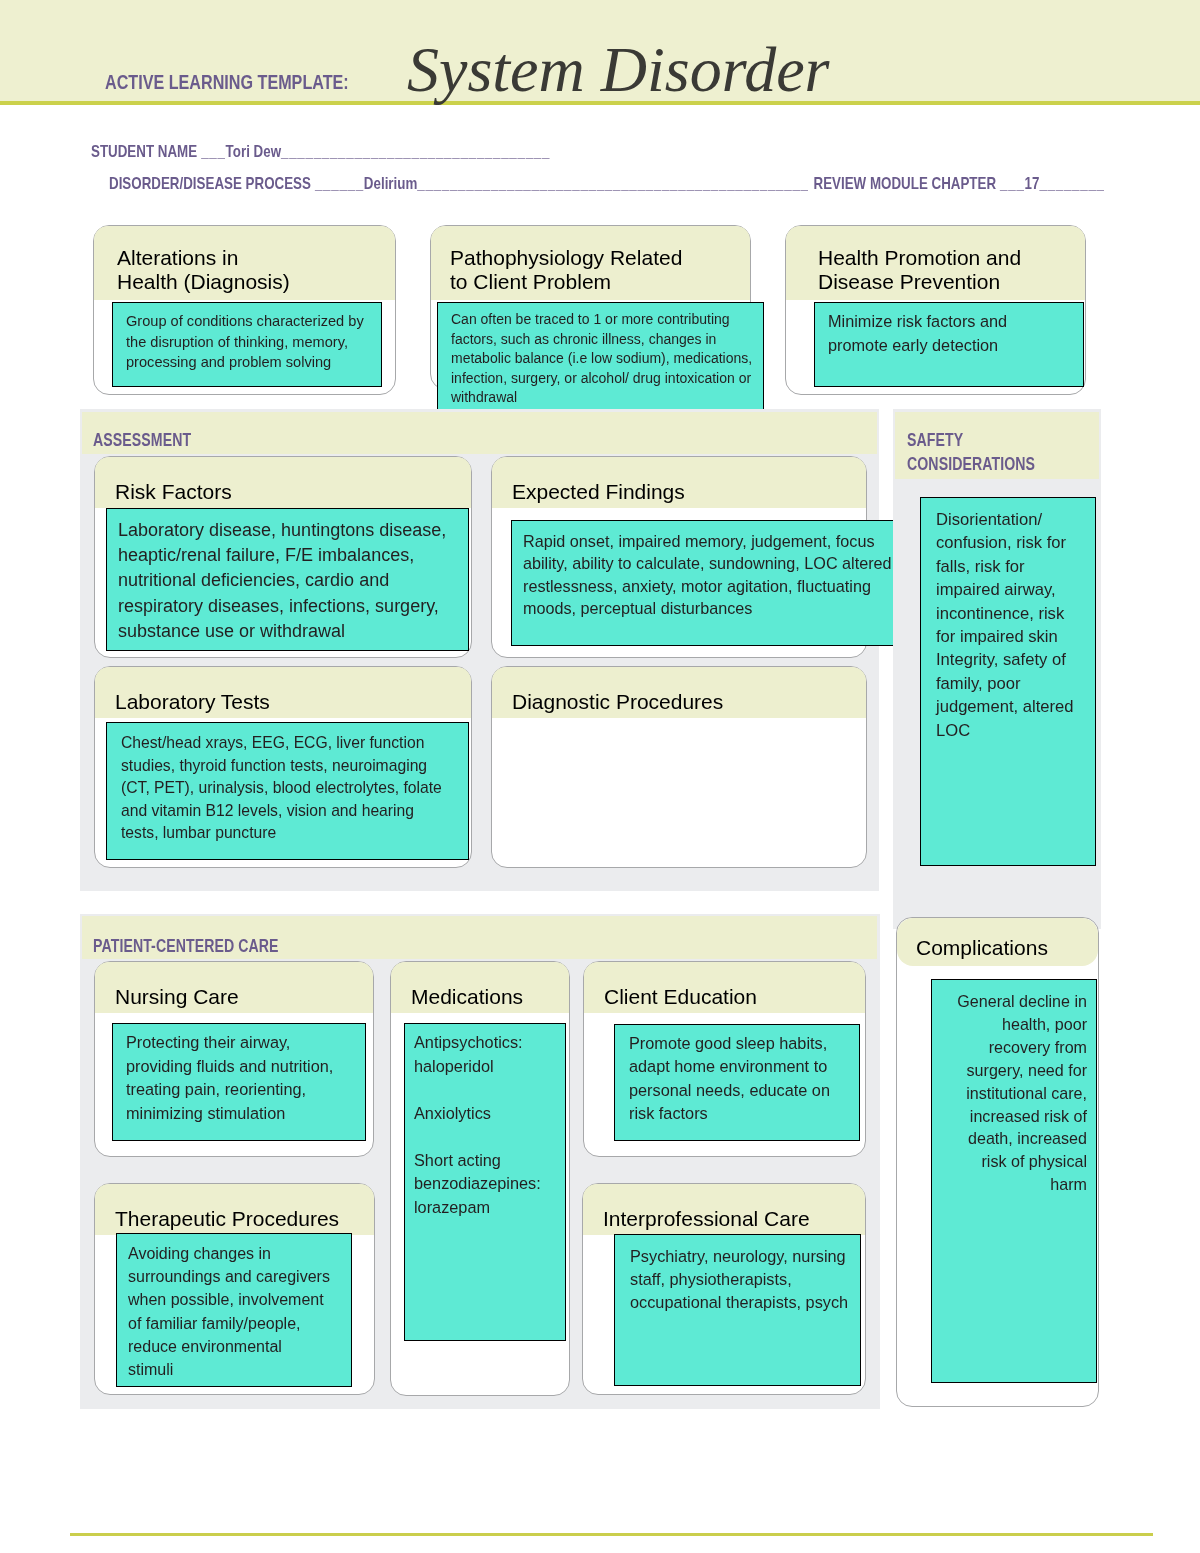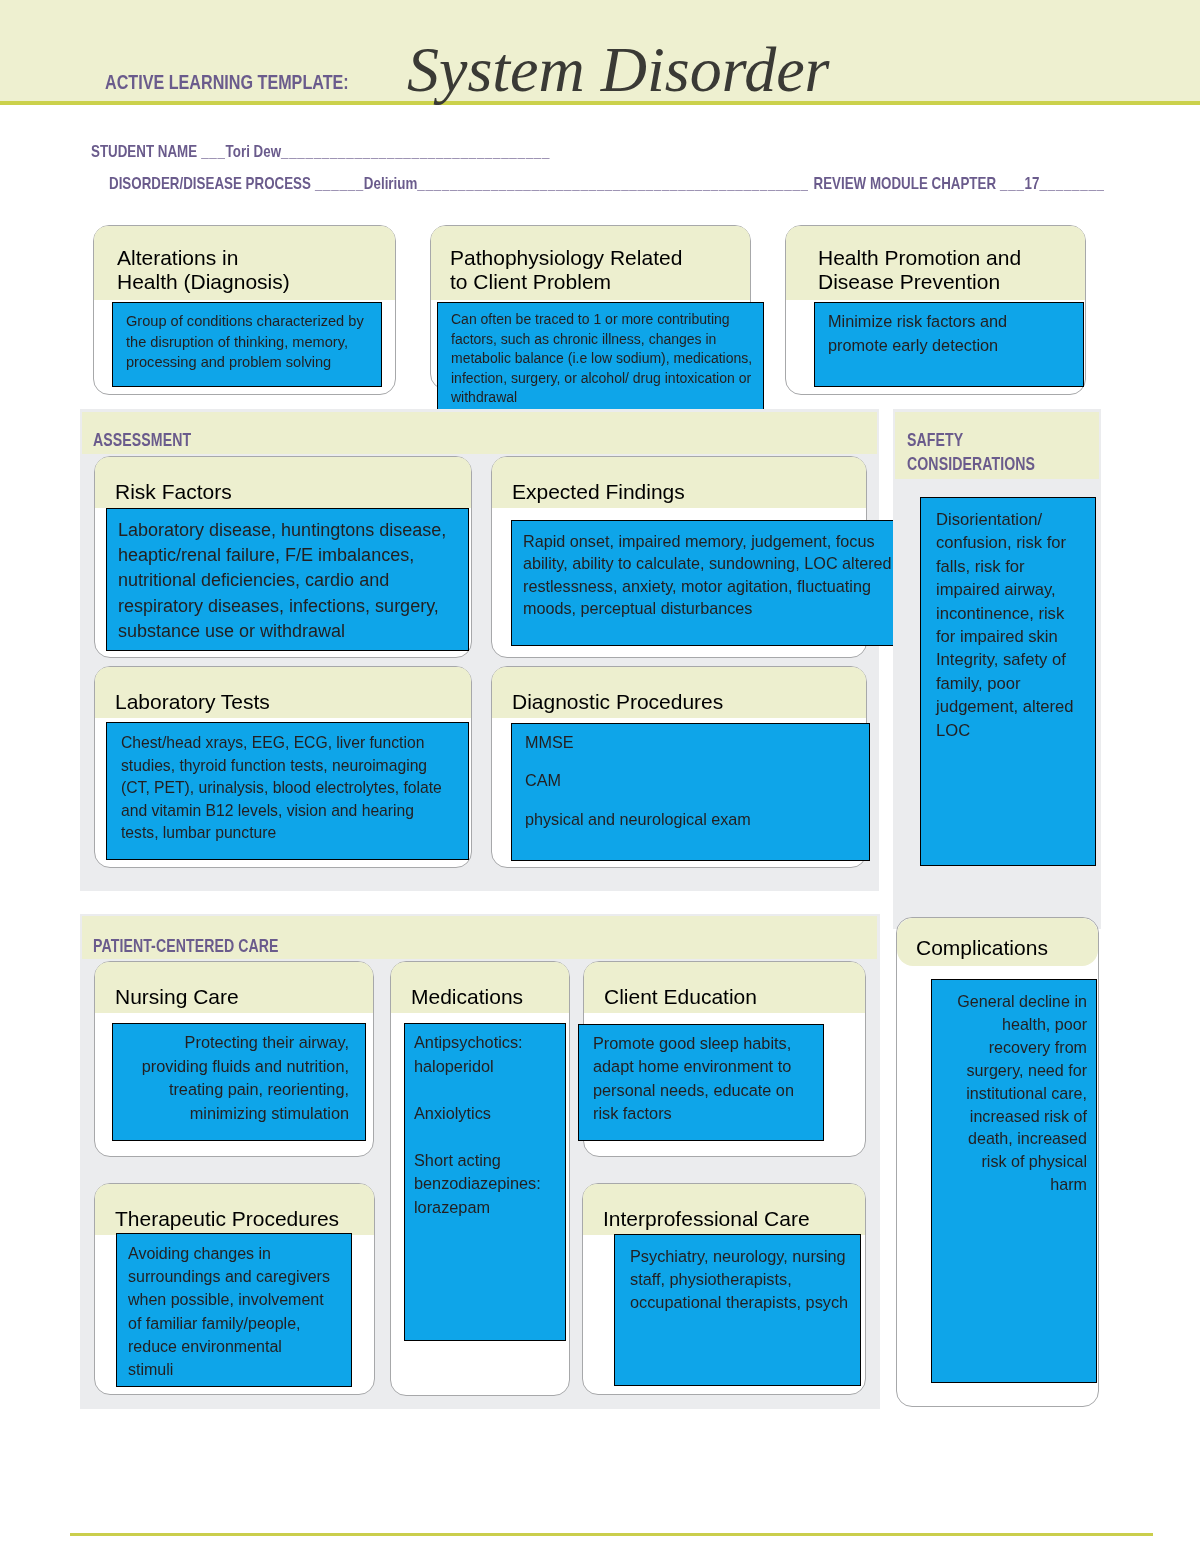--- a/index.html
+++ b/index.html
@@ -26,21 +26,21 @@
   #fl2 { left:109px; top:174px; }
 
   
   .card { position:absolute; border:1.7px solid #A7A8AA; border-radius:16px; background:#ffffff; }
   .chead { position:absolute; left:0; top:0; right:0; height:51px; background:#EDEFCF;
            border-radius:14px 14px 0 0; color:#000000; font-size:21px; line-height:23.8px;
            padding:22.8px 0 0 20px; white-space:pre-line; overflow:hidden; }
   #tc0 .chead, #tc1 .chead, #tc2 .chead { height:74px; padding-top:20px; padding-left:23px; }
   #tc1 .chead { padding-left:19px; }
   #tc2 .chead { padding-left:32px; }
-  .tbox { position:absolute; border:1.7px solid #000000; background:#0ea5e9; color:#231F20;
+  .tbox { position:absolute; border:1.7px solid #000000; background:#5eead4; color:#231F20;
           font-size:15px; line-height:20.5px; padding:8px 6px 4px 15px; white-space:pre-line;
           overflow:hidden; }
 
   
   .panel { position:absolute; background:#EBECEE; }
   .phead { position:absolute; background:#EDEFCF; }
   .plabel { position:absolute; font-size:15px; font-weight:bold; color:#6A5B8C; white-space:pre-line;
             line-height:1.55; letter-spacing:0.1px; }
 
   .footer-rule { position:absolute; left:70px; top:1533px; width:1083px; height:3px; background:#CACE4C; }
@@ -70,25 +70,25 @@
   #ps  { left:893px; top:409px; width:208px; height:520px; }
   #psh { left:2px; top:3px; width:204px; height:67px; }
   #psl { left:13.5px; top:19px; font-size:18px; line-height:24.3px; transform:scaleX(0.785); transform-origin:left top; }
   #sb0 { left:920px; top:497px; width:176px; height:369px; font-size:16.6px; line-height:23.4px; padding:10px 10px 0 15px; }
 
   
   #pp  { left:80px; top:914px; width:800px; height:495px; }
   #pph { left:2px; top:2px; width:795px; height:43px; }
   #ppl { left:13px; top:19px; font-size:18px; transform:scaleX(0.785); transform-origin:left top; }
   #pc0 { left:94px; top:961px; width:280px; height:196px; }
-  #pb0 { left:112px; top:1023px; width:254px; height:118px; font-size:16.3px; line-height:23.5px; padding:7px 16px 0 13px;text-align:right; }
+  #pb0 { left:112px; top:1023px; width:254px; height:118px; font-size:16.3px; line-height:23.5px; padding:7px 16px 0 13px; }
   #pc1 { left:390px; top:961px; width:180px; height:435px; }
   #pb1 { left:404px; top:1023px; width:162px; height:318px; font-size:16.3px; line-height:23.5px; padding:7px 3px 0 9px; }
   #pc2 { left:583px; top:961px; width:283px; height:196px; }
-  #pb2 { left:578px; top:1024px; width:246px; height:117px; font-size:16.3px; line-height:23.5px; padding:6.5px 4px 0 14px; }
+  #pb2 { left:614px; top:1024px; width:246px; height:117px; font-size:16.3px; line-height:23.5px; padding:6.5px 4px 0 14px; }
   #pc3 { left:94px; top:1183px; width:281px; height:212px; }
   #pb3 { left:116px; top:1233px; width:236px; height:154px; font-size:16px; line-height:23.2px; padding:8px 20px 0 11px; }
   #pc4 { left:582px; top:1183px; width:284px; height:212px; }
   #pb4 { left:614px; top:1234px; width:247px; height:152px; font-size:16.3px; line-height:23.2px; padding:10px 4px 0 15px; }
 
   
   #cc0 { left:896px; top:917px; width:203px; height:490px; }
   #cc0 .chead { height:47.5px; padding:17.5px 0 0 19px;border-radius:16px; }
   #cb0 { left:931px; top:979px; width:166px; height:404px; font-size:16.1px; line-height:22.9px; padding:10px 9px 0 14px;text-align:right; }
 </style>
@@ -140,25 +140,20 @@
   <div class="tbox" id="ab1">Rapid onset, impaired memory, judgement, focus ability, ability to calculate, sundowning, LOC altered, restlessness, anxiety, motor agitation, fluctuating moods, perceptual disturbances</div>
 
   <div class="card" id="ac2">
     <div class="chead">Laboratory Tests</div>
   </div>
   <div class="tbox" id="ab2">Chest/head xrays, EEG, ECG, liver function studies, thyroid function tests, neuroimaging (CT, PET), urinalysis, blood electrolytes, folate and vitamin B12 levels, vision and hearing tests, lumbar puncture</div>
 
   <div class="card" id="ac3">
     <div class="chead">Diagnostic Procedures</div>
   </div>
-  <div class="tbox" id="ab3">MMSE
-
-CAM
-
-physical and neurological exam</div>
 
   <div class="panel" id="ps">
     <div class="phead" id="psh"></div>
     <div class="plabel" id="psl">SAFETY
 CONSIDERATIONS</div>
   </div>
   <div class="tbox" id="sb0">Disorientation/ confusion, risk for falls, risk for impaired airway, incontinence, risk for impaired skin Integrity, safety of family, poor judgement, altered LOC</div>
 
   <div class="panel" id="pp">
     <div class="phead" id="pph"></div>

